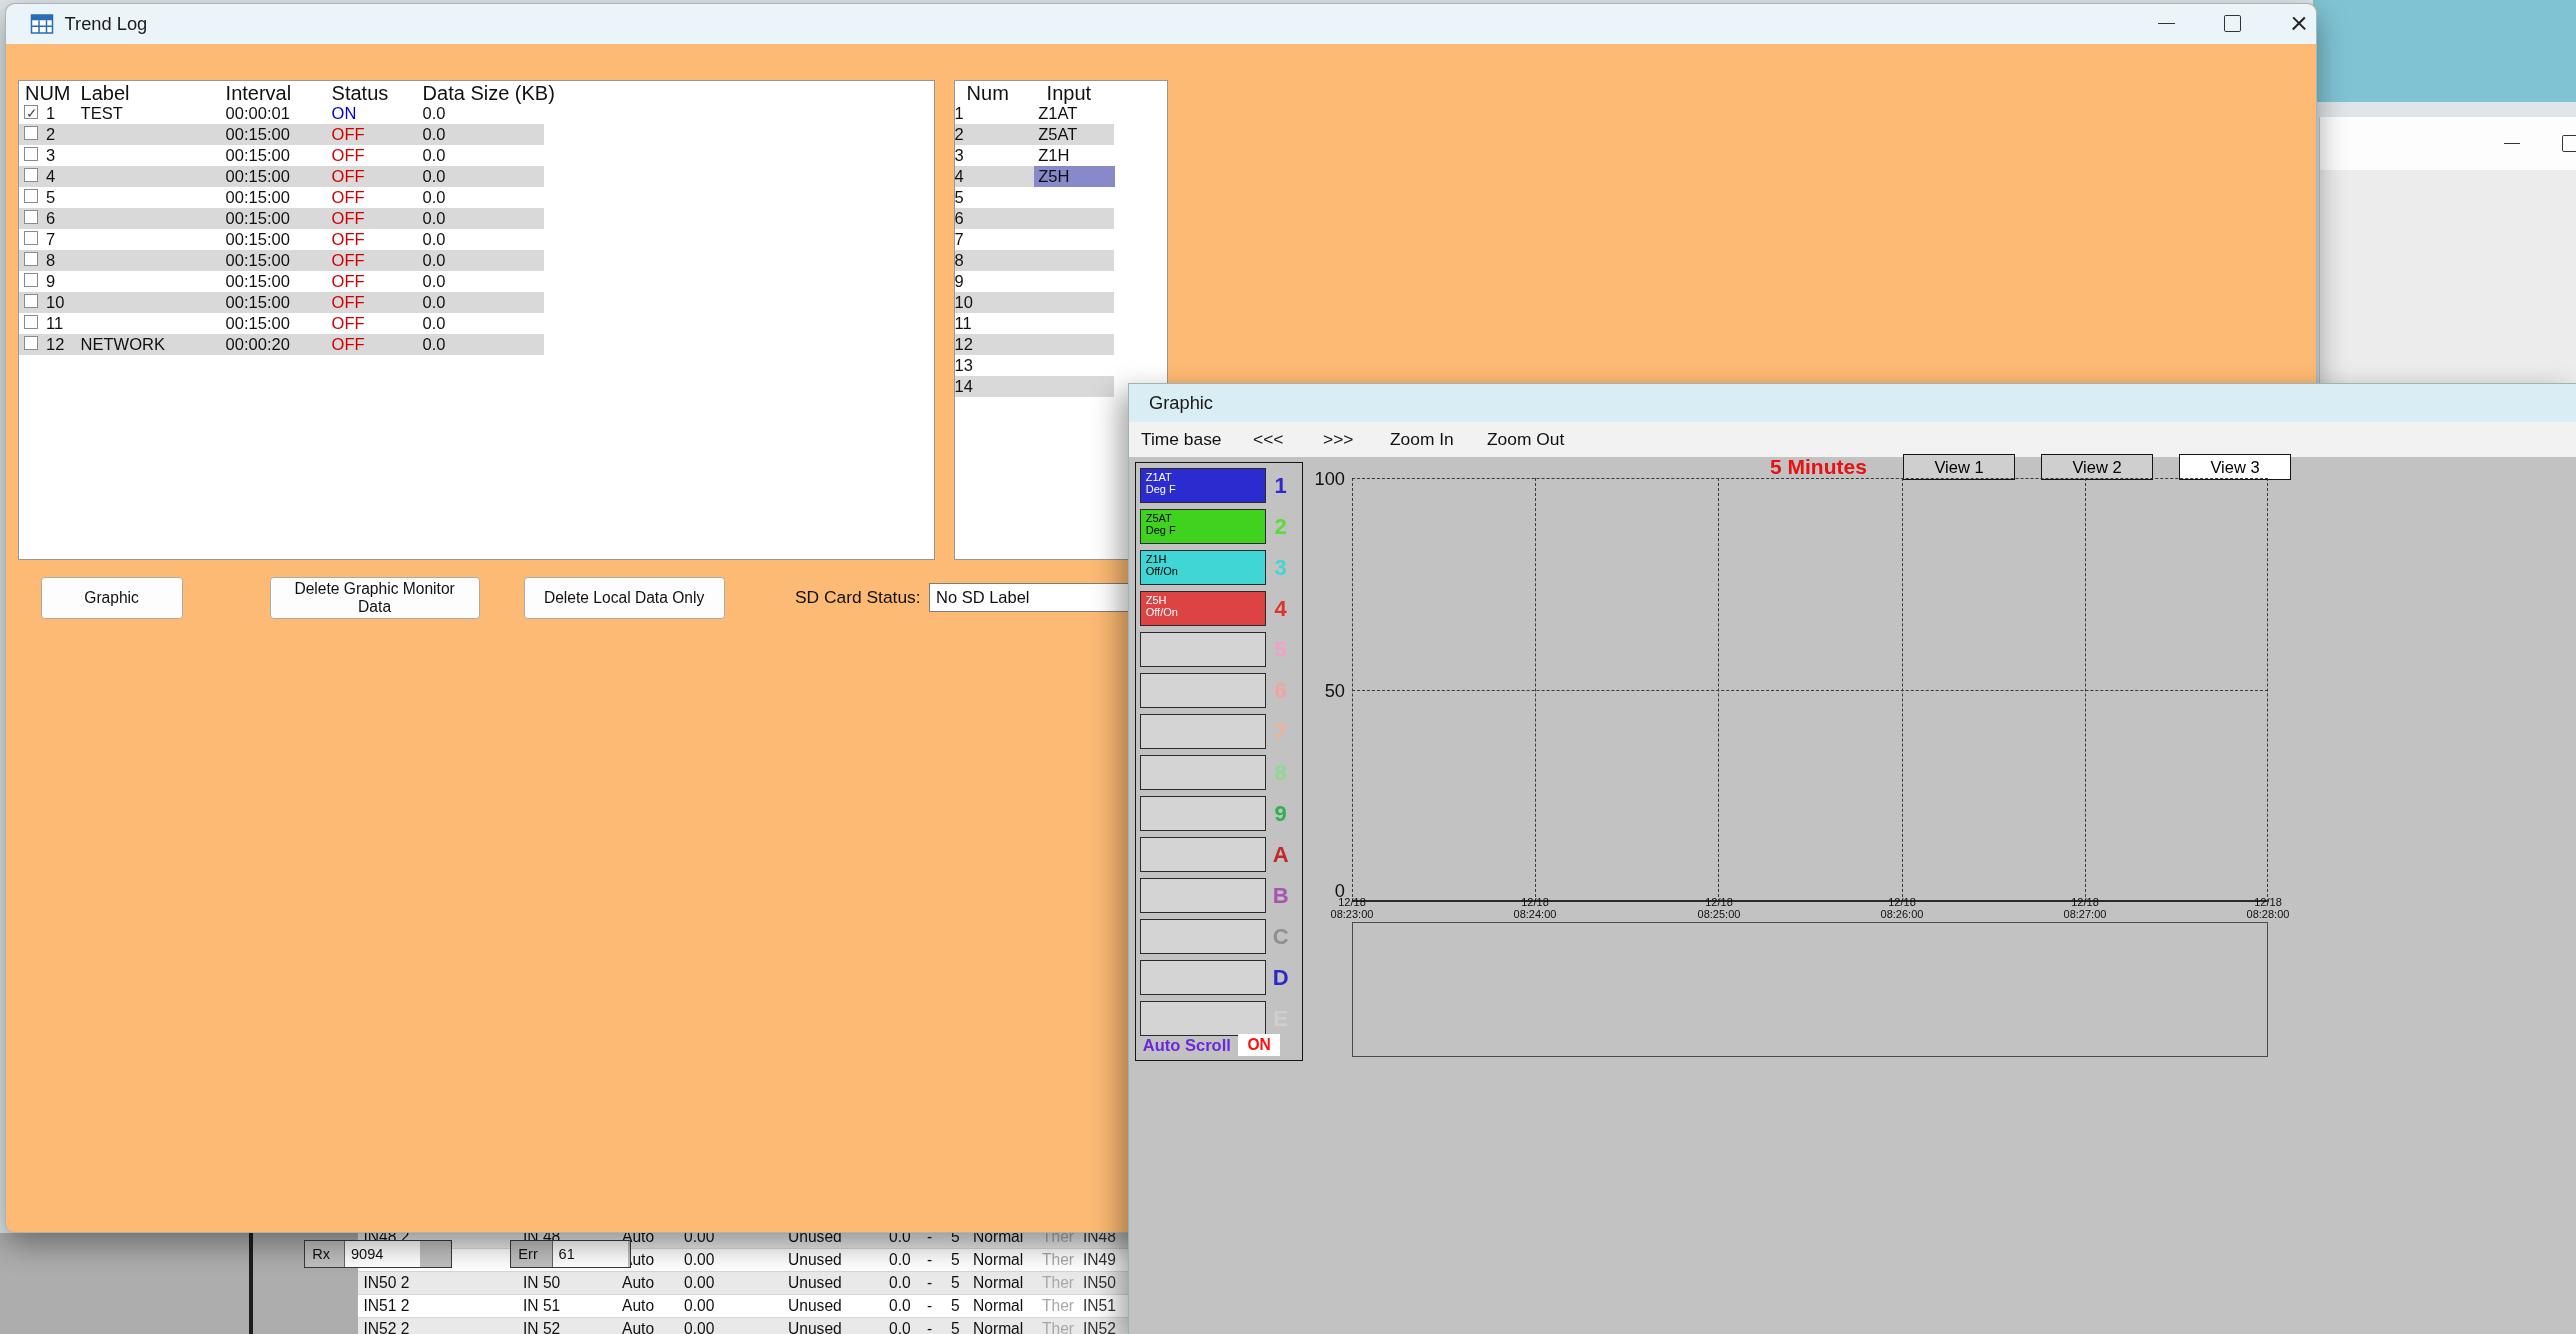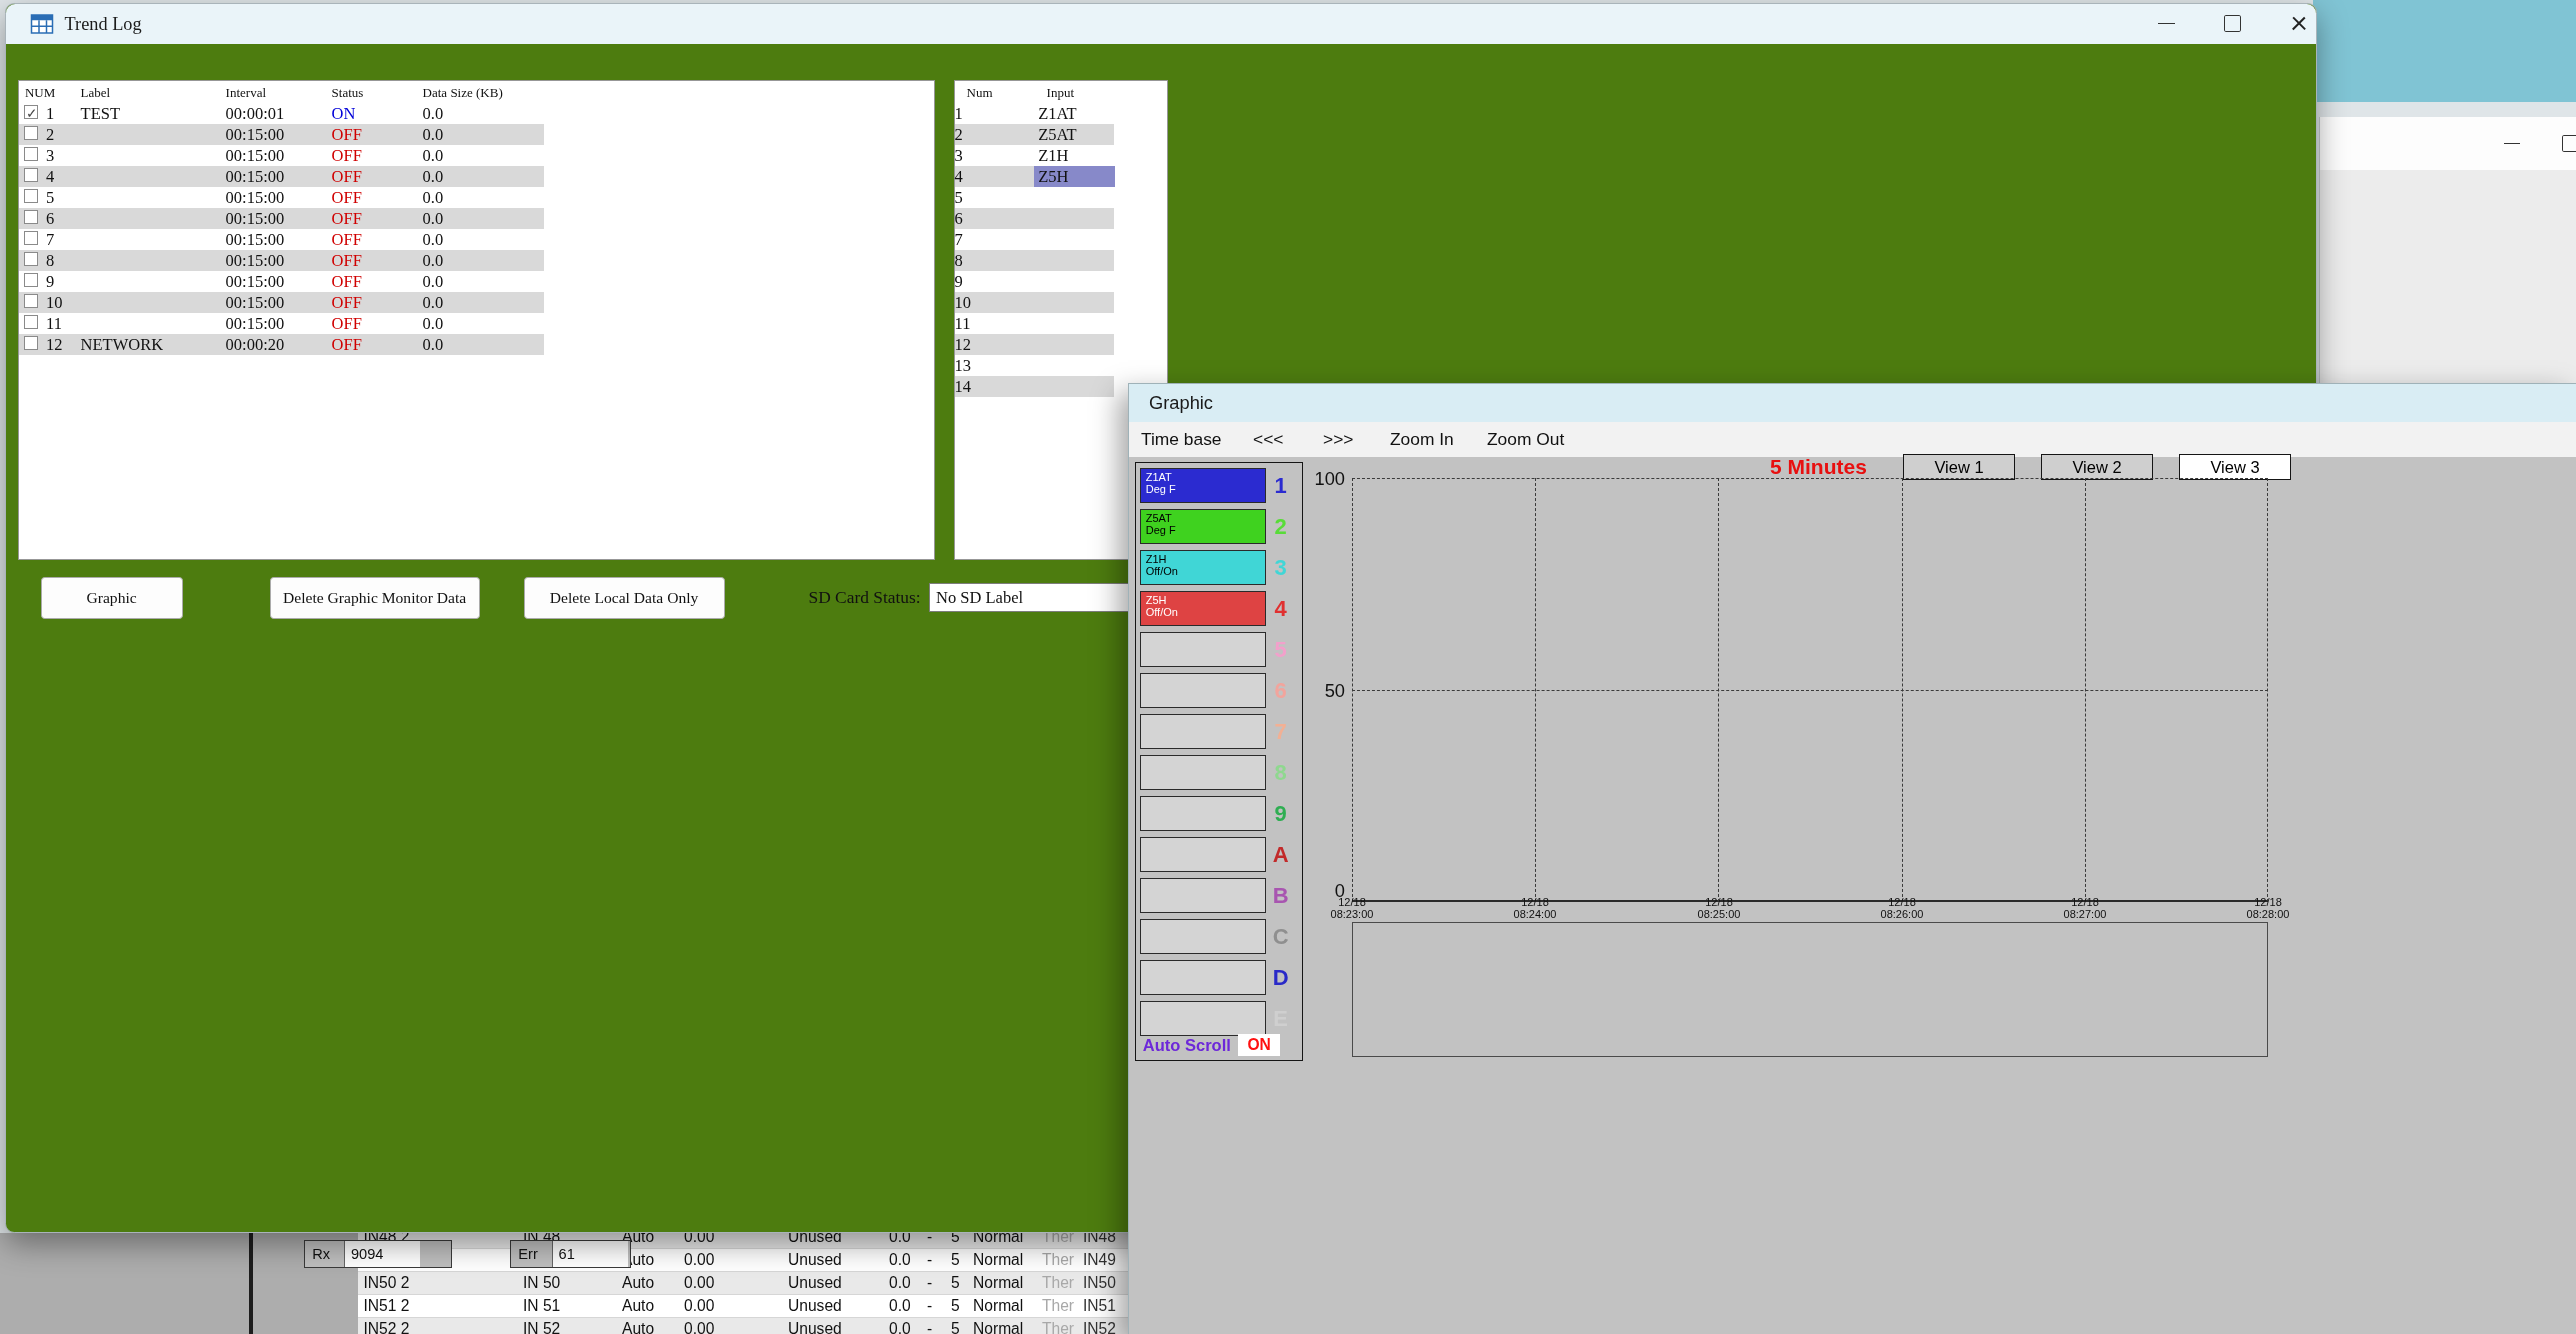--- a/index.html
+++ b/index.html
@@ -34,35 +34,35 @@
   .io-type{left:684px;color:#a8a8a8;} .io-ref{left:725px;color:#333;}
   .statbox{position:absolute;top:7.3px;height:27.5px;display:flex;align-items:stretch;border:0.9px solid #3a3a3a;background:#bfbfbf;box-sizing:border-box;gap:7px;}
   .statbox .lbl{padding:0 7.3px;font-size:14.6px;line-height:26px;}
   .statbox .val{background:#fff;border-left:0.9px solid #666;font-size:14.6px;line-height:26px;padding:0 5.5px;min-width:64px;}
   .rx-box{left:304px;width:148px;}
   .err-box{left:510px;width:121px;}
 
   
   .trend-window{
     position:absolute;left:4.6px;top:2.7px;width:2312px;height:1230px;
-    background:#4d7c0f;border:0.9px solid #a9b4ba;border-radius:9.2px;
-    box-shadow:0 11px 31px rgba(0,0,0,0.38);box-sizing:border-box;font-family:Liberation Serif, serif;
+    background:#fdba74;border:0.9px solid #a9b4ba;border-radius:9.2px;
+    box-shadow:0 11px 31px rgba(0,0,0,0.38);box-sizing:border-box;
   }
   .tl-titlebar{height:40px;background:#eaf4f9;border-radius:9.2px 9.2px 0 0;position:relative;}
   .tl-icon{position:absolute;left:24px;top:8.2px;width:24px;height:24px;}
   .tl-title{position:absolute;left:59px;top:0;line-height:40px;font-size:18.3px;color:#1c1c1c;}
   .win-btn{position:absolute;top:0;width:40px;height:40px;display:flex;align-items:center;justify-content:center;cursor:default;}
   .tl-min{left:2141px;} .tl-max{left:2207px;} .tl-close{left:2273px;}
   .g-close{position:relative;width:16.5px;height:16.5px;}
   .g-close::before,.g-close::after{content:"";position:absolute;left:7.3px;top:0;width:1.8px;height:16.5px;background:#222;}
   .g-close::before{transform:rotate(45deg);} .g-close::after{transform:rotate(-45deg);}
 
   
   .m-table{position:absolute;left:12px;top:76px;width:917px;height:480px;background:#fff;border:0.9px solid #979797;box-sizing:border-box;}
-  .thead{position:relative;height:22px;font-size:13px;}
+  .thead{position:relative;height:22px;font-size:20px;}
   .thead span{position:absolute;top:0;line-height:24px;white-space:nowrap;}
   .mh-num{left:6.4px;} .mh-label{left:62px;} .mh-interval{left:207px;} .mh-status{left:313px;} .mh-size{left:404px;}
   .m-row{position:relative;height:21px;line-height:21px;font-size:16.5px;}
   .m-row.even{background:linear-gradient(#d9d9d9 0 0) left/525px 100% no-repeat;}
   .m-row .c{position:absolute;top:0;white-space:nowrap;}
   .c.num{left:27.5px;} .c.lab{left:62px;} .c.int{left:207px;} .c.st{left:313px;color:#d00000;} .c.st.on{color:#0000d8;} .c.sz{left:404px;}
   .cbx{position:absolute;left:5.5px;top:2.7px;width:13.7px;height:13.7px;background:#fff;border:0.9px solid #8a8a8a;box-sizing:border-box;}
   .cbx.checked::after{content:"\2713";position:absolute;left:0.9px;top:-3.7px;font-size:13.7px;color:#4a4a4a;}
 
   

